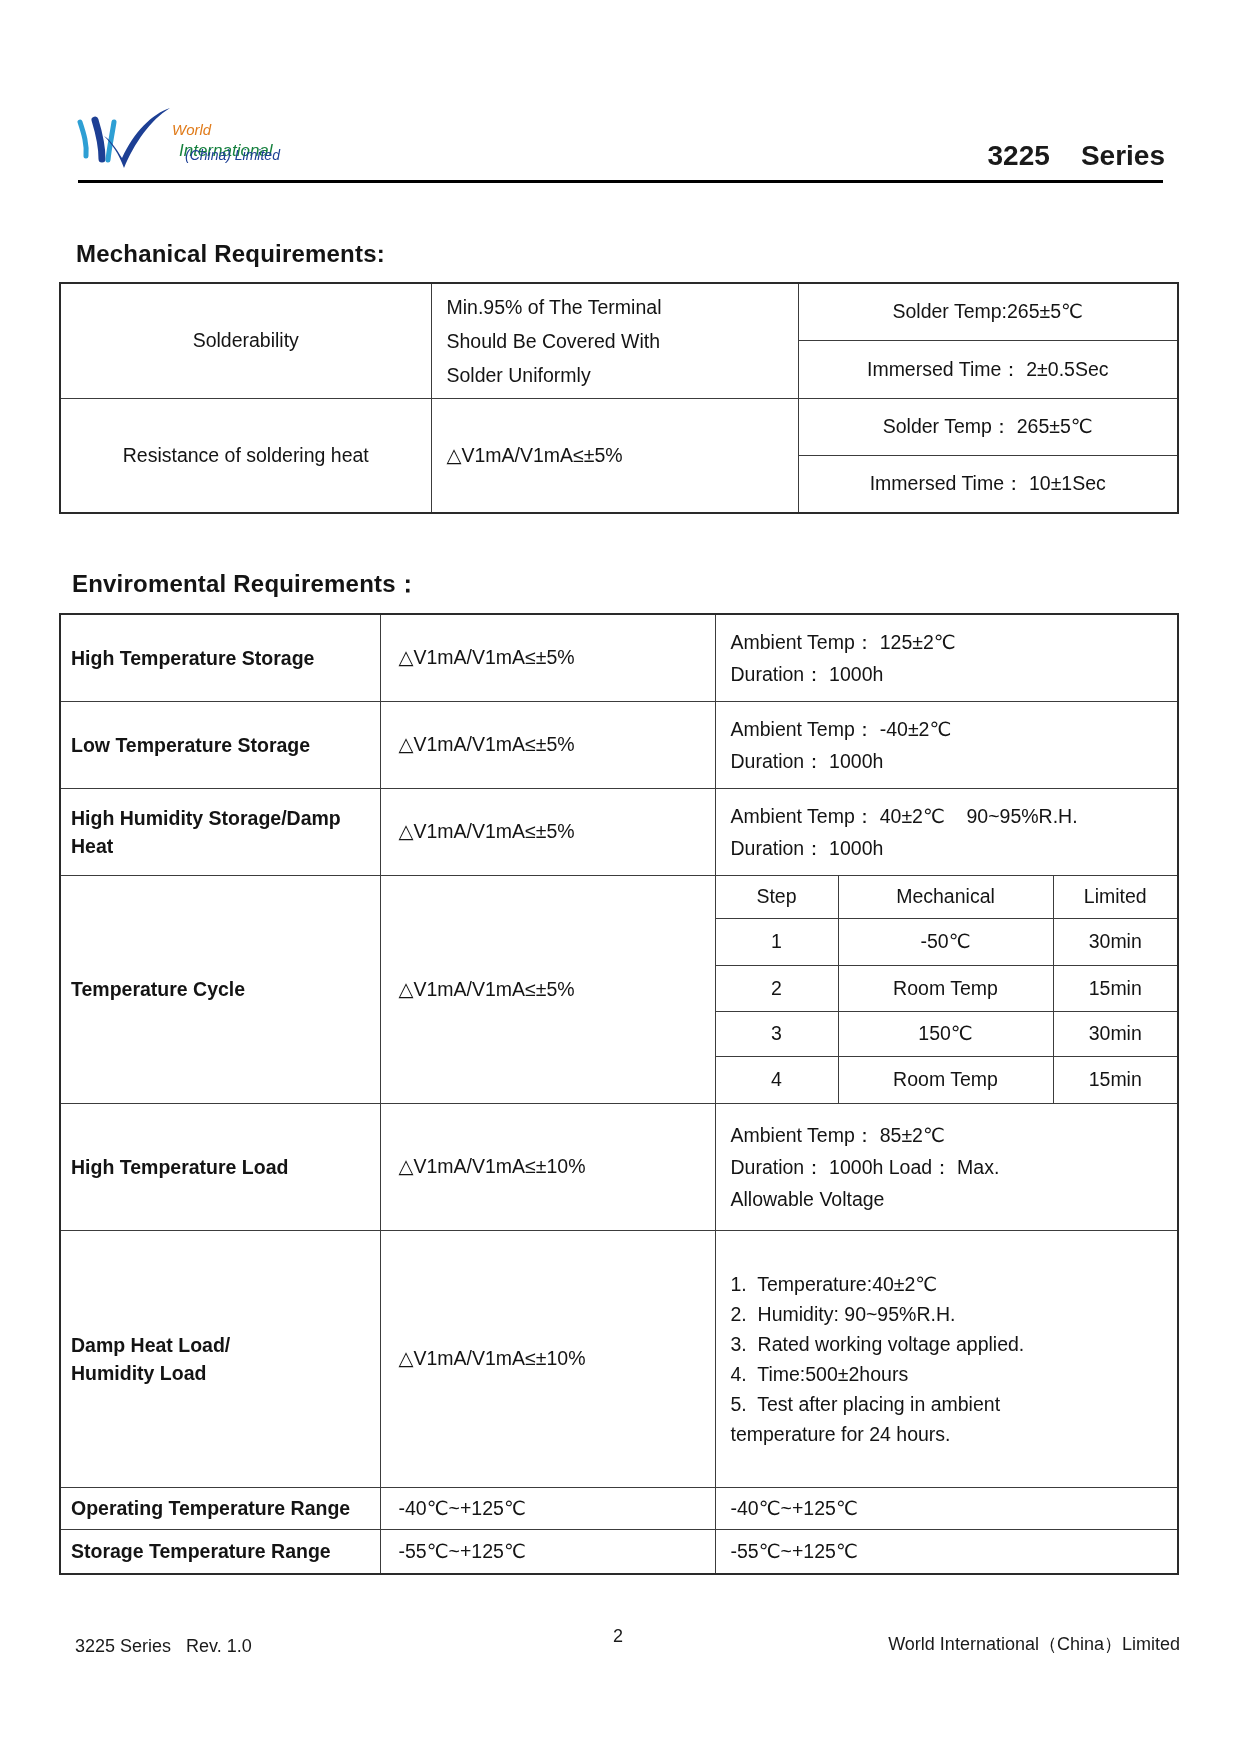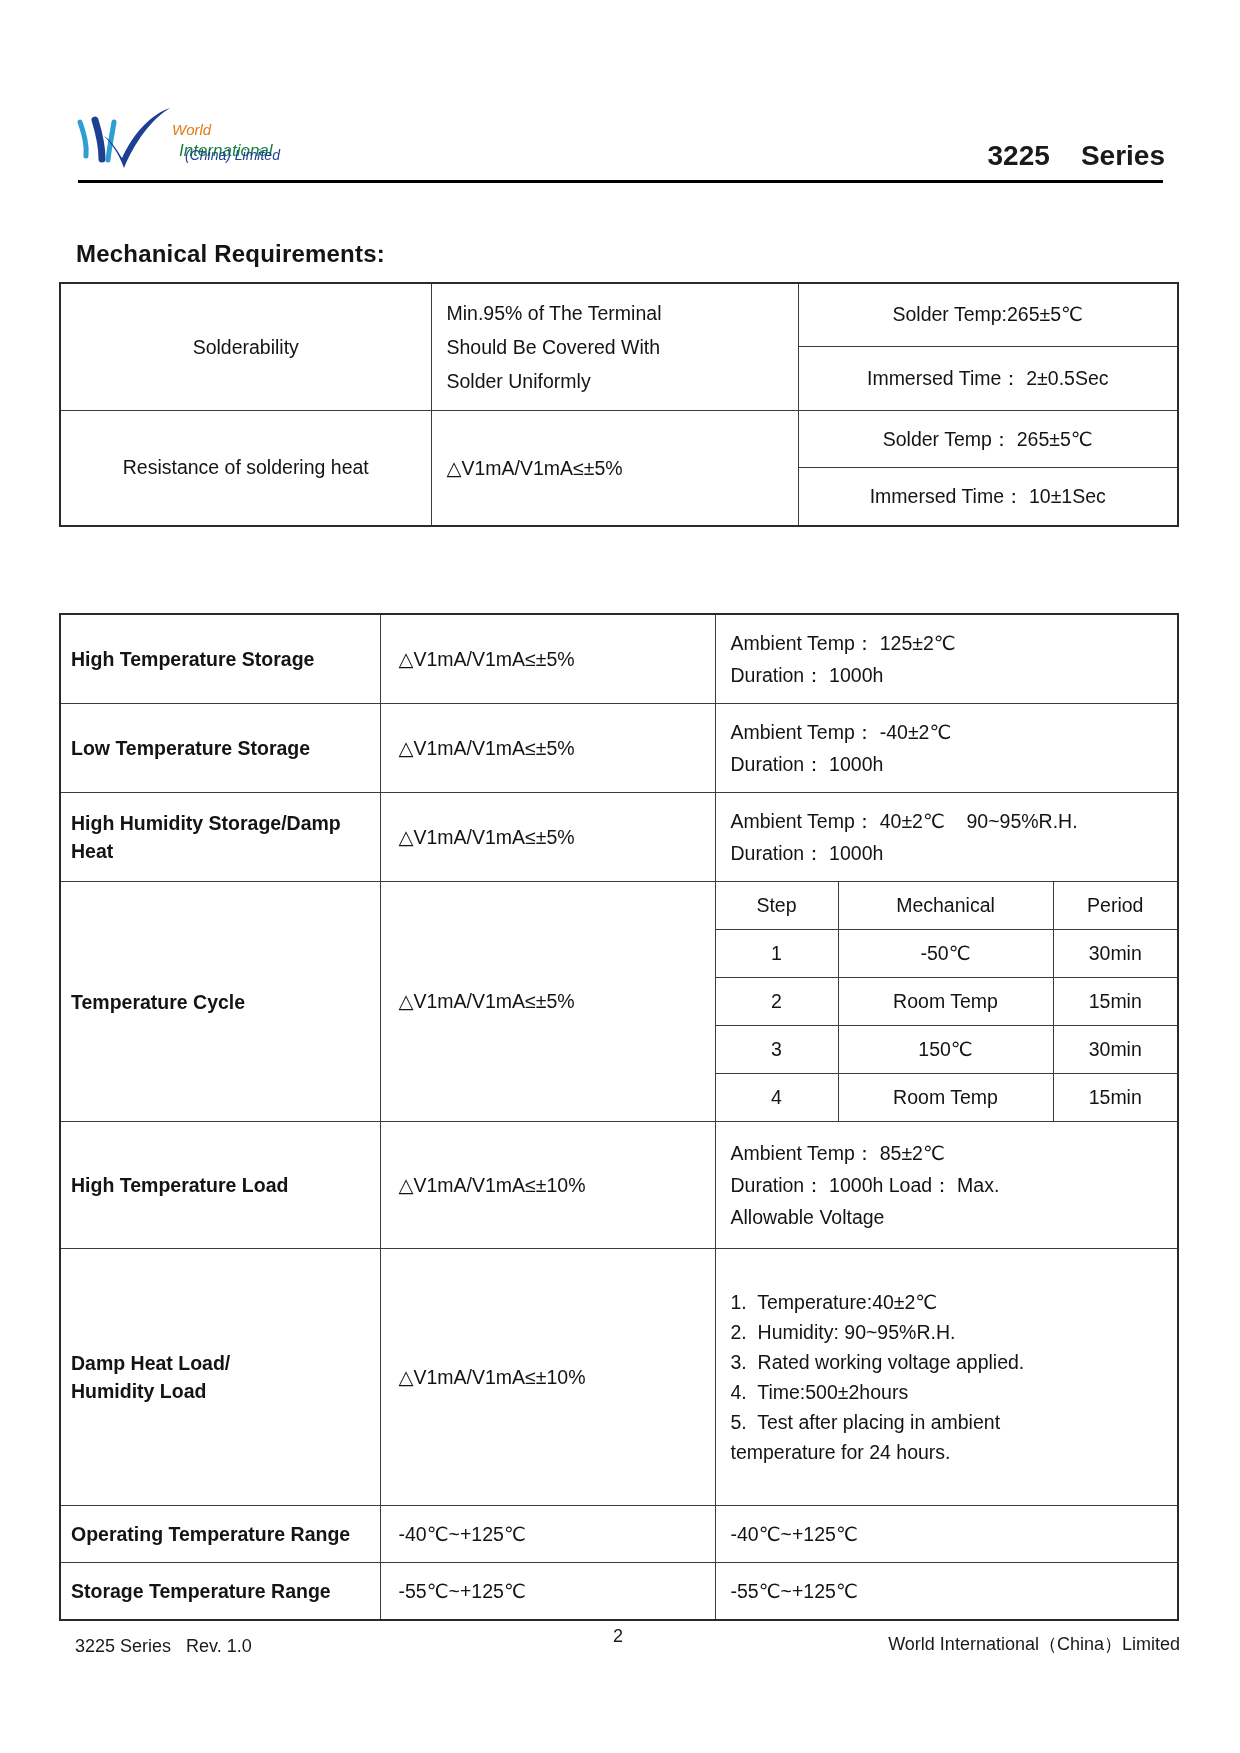--- a/index.html
+++ b/index.html
@@ -15,21 +15,21 @@
   .logo-world{color:#e07b1a;font-size:15px;}
   .logo-intl{color:#15803d;font-size:17px;font-style:italic;}
   .logo-china{color:#1d3f94;font-size:14px;}
   .page-title{font-size:28px;font-weight:bold;color:#1a1a1a;}
   .header-rule{background:#000000;height:3px;}
 
   .section-heading{font-size:24px;font-weight:bold;color:#141414;letter-spacing:0.2px;}
 
   
   .tbl{border-collapse:collapse;table-layout:fixed;position:absolute;background:#ffffff;border:2px solid #2a2a2a;}
-  .tbl td{border:1.5px solid #3c3c3c;font-size:19.5px;color:#141414;vertical-align:middle;padding:12px;overflow:hidden;}
+  .tbl td{border:1.5px solid #3c3c3c;font-size:19.5px;color:#141414;vertical-align:middle;padding:0;overflow:hidden;}
   td.item{text-align:left;padding-left:10px;line-height:28px;font-weight:bold;}
   td.crit{text-align:left;padding-left:18px;}
   td.cond{text-align:left;padding-left:15px;}
   td.cond div{line-height:32px;}
   td.cond div.listline{line-height:30px;}
   td.ctr{text-align:center;}
   td.mcrit{text-align:left;padding-left:15px;}
   td.mcrit div{line-height:34px;}
   td.nc{text-align:center;}
 
@@ -87,20 +87,21 @@
           <div>△V1mA/V1mA≤±5%</div>
         </td>
         <td class="ctr pre">Solder Temp： 265±5℃</td>
       </tr>
       <tr style="height:58px">
         <td class="ctr pre">Immersed Time： 10±1Sec</td>
       </tr>
     </tbody>
   </table>
 
+  <div class="abs section-heading" style="left:72px;top:568px;">Enviromental Requirements：</div>
 
   <table class="tbl" style="left:59px;top:613px;width:1118px;">
     <colgroup>
       <col style="width:320px">
         <col style="width:335px">
       <col style="width:123px">
         <col style="width:215px">
         <col style="width:125px">
     </colgroup>
     <tbody>
@@ -139,21 +140,21 @@
         </td>
       </tr>
 
       <tr style="height:43px">
         <td class="item" rowspan="5">
           <div>Temperature Cycle</div>
         </td>
         <td class="crit pre" rowspan="5">△V1mA/V1mA≤±5%</td>
         <td class="nc">Step</td>
         <td class="nc">Mechanical</td>
-        <td class="nc">Period</td>
+        <td class="nc">Limited</td>
       </tr>
       <tr style="height:47px">
         <td class="nc">1</td>
         <td class="nc">-50℃</td>
         <td class="nc">30min</td>
       </tr>
       <tr style="height:46px">
         <td class="nc">2</td>
         <td class="nc">Room Temp</td>
         <td class="nc">15min</td>

